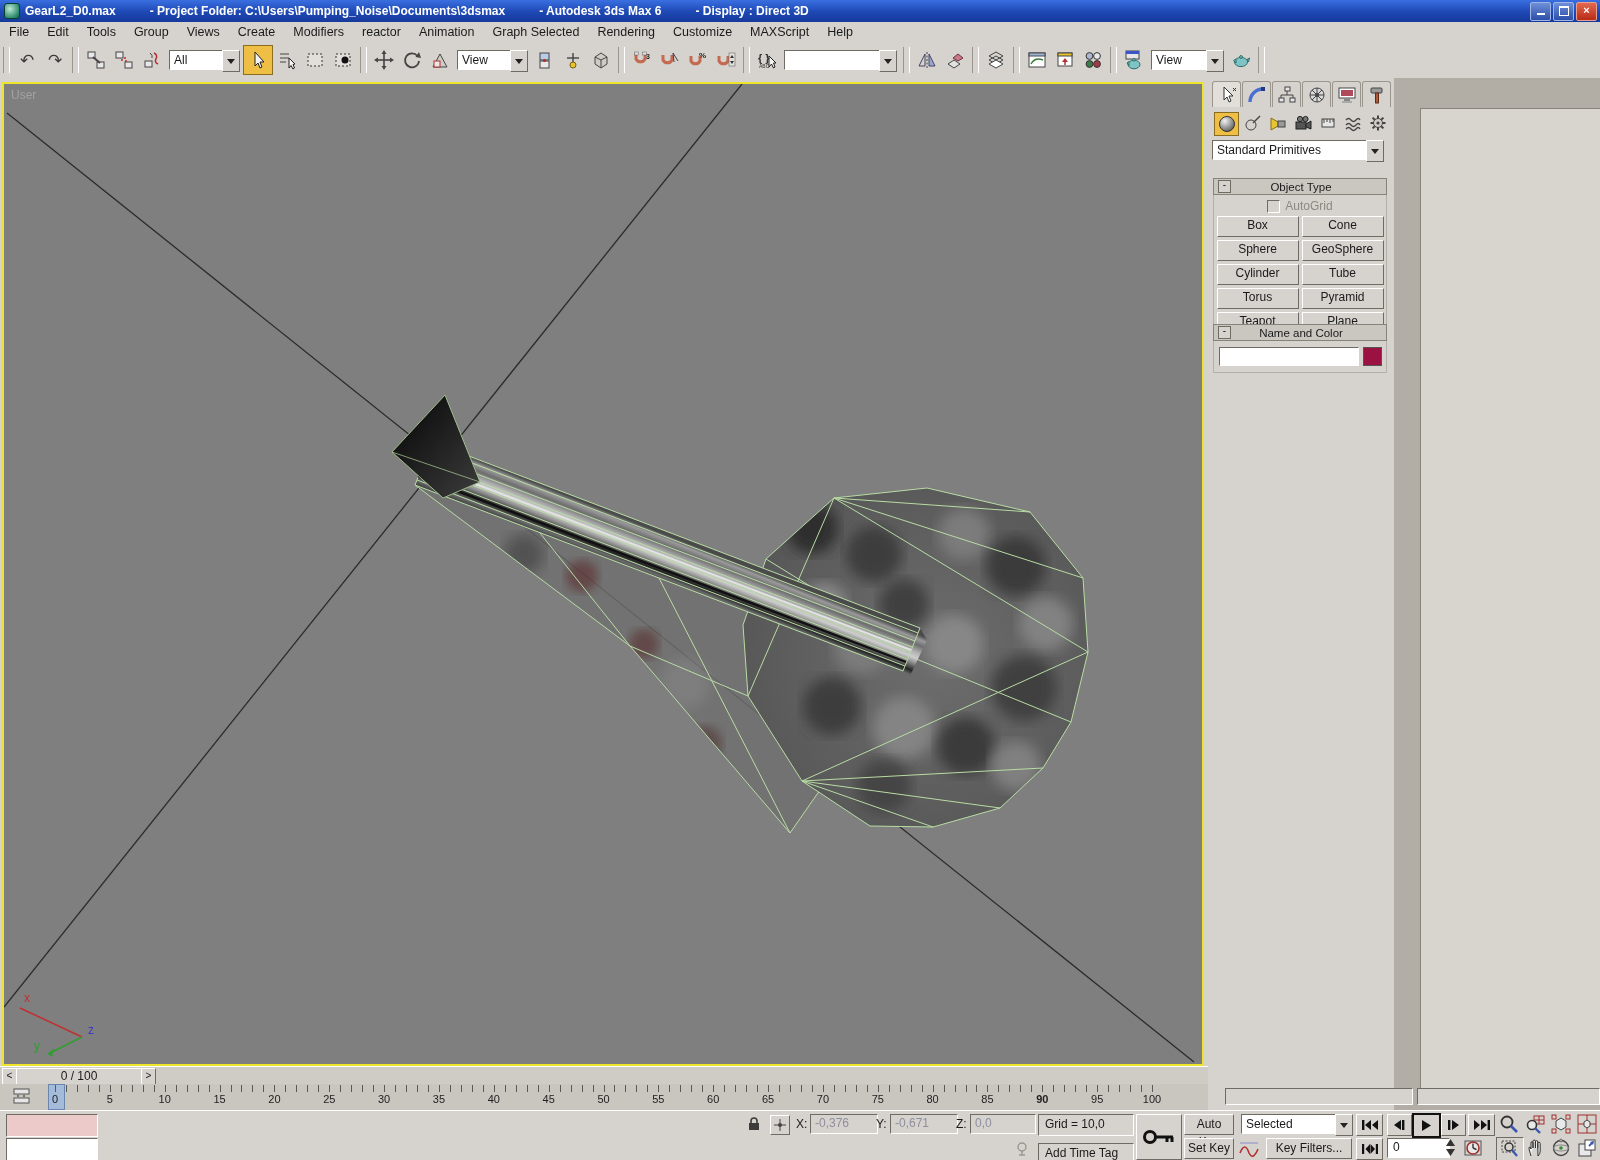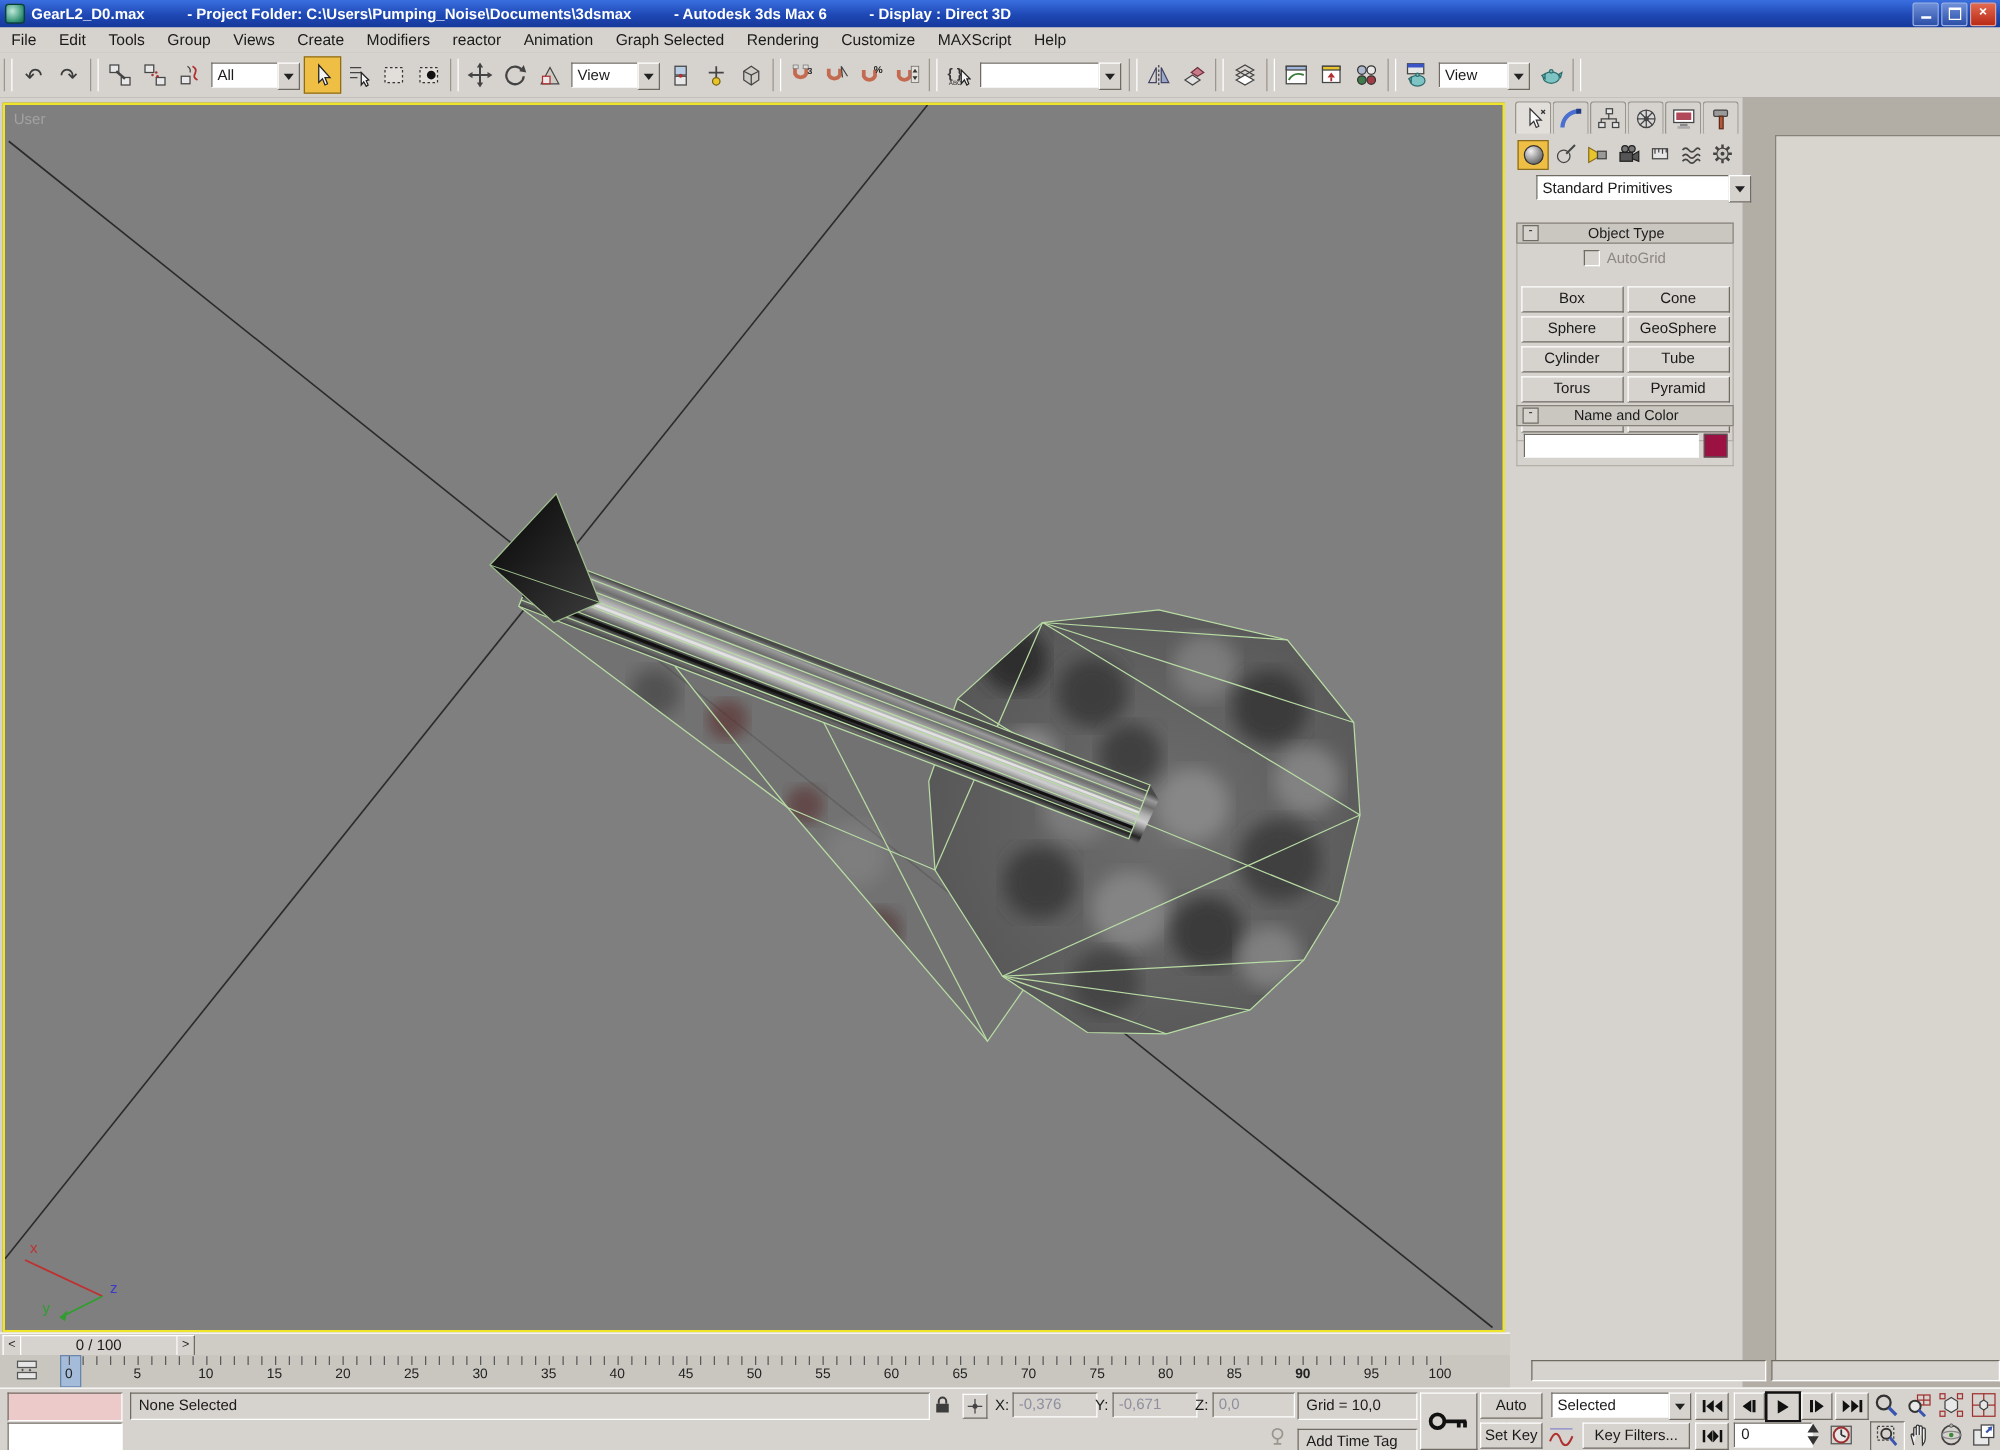--- a/index.html
+++ b/index.html
@@ -74,30 +74,30 @@
   #cmd-panel{position:absolute;left:0;top:0;width:186px;height:1032px;background:#d6d3ce;}
   #extra-panel{position:absolute;left:212px;top:30px;width:179px;height:984px;background:#d8d5cf;
     border-left:1px solid #87837b;border-top:1px solid #87837b;}
   .tabs-row{position:absolute;left:4px;top:3px;display:flex;gap:1px;}
   .cp-tab{width:27px;height:25px;background:#d6d3ce;border:1px solid #9a968e;border-bottom:none;
     border-radius:3px 3px 0 0;display:flex;align-items:center;justify-content:center;}
   .cp-tab.active{background:#e2dfda;}
   .cat-row{position:absolute;left:6px;top:34px;display:flex;gap:2px;}
   .cat-btn{width:23px;height:22px;display:flex;align-items:center;justify-content:center;}
   .cat-btn.active{background:#eebe45;border:1px solid #8a6d1f;}
-  #prim-dd{position:absolute;left:18px;top:62px;width:172px;}
+  #prim-dd{position:absolute;left:1px;top:62px;width:172px;}
   .rollout{position:absolute;left:5px;width:174px;}
   .rollout-hdr{height:15px;background:#cac7c1;border:1px solid #87837b;display:flex;align-items:center;
     font-size:11.5px;}
   .rollout-hdr .minus{width:11px;height:11px;margin:0 4px;background:#d6d3ce;border:1px solid #6f6b63;
     line-height:8px;text-align:center;font-size:10px;}
   .rollout-hdr .rtitle{flex:1;text-align:center;margin-right:19px;}
   .rollout-body{border-left:1px solid #b4b0a8;border-right:1px solid #b4b0a8;border-bottom:1px solid #b4b0a8;
     padding:4px 0 6px;}
-  .autogrid-row{display:flex;align-items:center;justify-content:center;margin-bottom:16px;color:#8c8880;}
+  .autogrid-row{display:flex;align-items:center;justify-content:center;margin-bottom:3px;color:#8c8880;}
   .checkbox{width:11px;height:11px;background:#d6d3ce;margin-right:5px;
     border-top:1px solid #6f6b63;border-left:1px solid #6f6b63;border-right:1px solid #fff;border-bottom:1px solid #fff;}
   .obj-grid{display:grid;grid-template-columns:82px 82px;gap:3px;justify-content:center;}
   .obj-btn{height:19px;line-height:17px;text-align:center;font-size:12px;}
   #name-row{display:flex;align-items:center;justify-content:center;gap:4px;padding-top:2px;}
   #name-input{width:138px;height:17px;}
   #color-swatch{width:17px;height:17px;border:1px solid #555;}
   
   .tb-right-box{position:absolute;top:1088px;height:15px;}
   
@@ -870,21 +870,20 @@
     <div class="tick-label" style="left: 1152px;">100</div>
   </div>
 <div class="tb-right-box sunken" style="left:1225px;width:186px;"></div>
 <div class="tb-right-box sunken" style="left:1417px;width:181px;"></div>
 
 <div id="statusbar">
 
   <div class="abs sunken" style="left:6px;top:3px;width:90px;height:21px;background:#eccaca;"></div>
   <div class="abs sunken" style="left:6px;top:27px;width:90px;height:21px;background:#fff;"></div>
 
-  <div class="fld sunken" style="left:104px;top:3px;width:626px;">None Selected</div>
 
   <span class="abs" style="left:746px;top:5px;">
     <svg width="16" height="16">
         <rect x="3" y="7" width="10" height="7" fill="#3c3c3c"></rect>
         <path d="M5 7 V5 a3 3 0 0 1 6 0 V7" fill="none" stroke="#3c3c3c" stroke-width="1.6"></path>
       </svg>
     </span>
   <span class="abs raised" style="left:770px;top:4px;width:18px;height:18px;display:flex;align-items:center;justify-content:center;">
     <svg width="12" height="12">
         <circle cx="6" cy="6" r="2" fill="#444"></circle>

